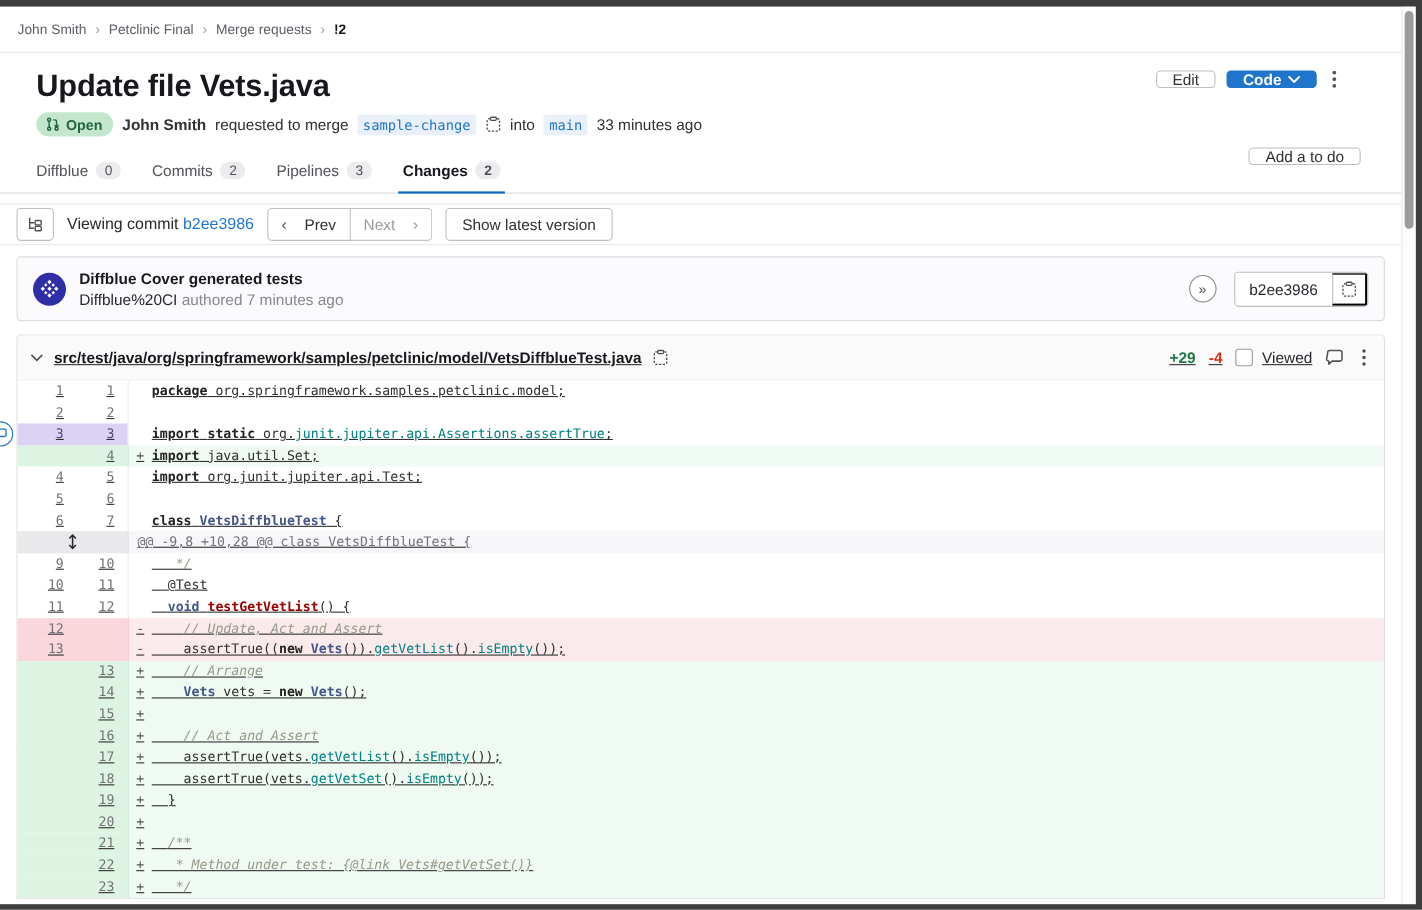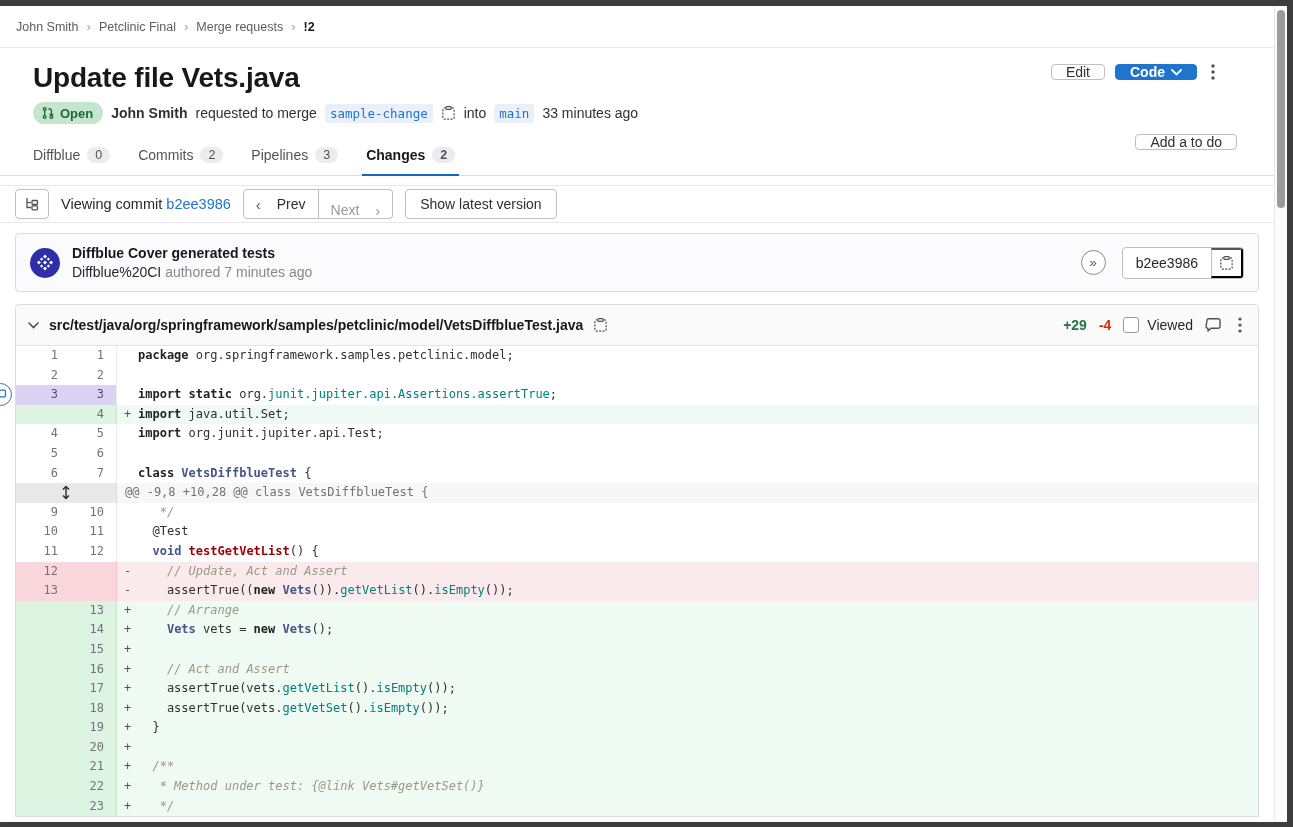--- a/index.html
+++ b/index.html
@@ -41,21 +41,21 @@
   
   .diff-toolbar { margin-top:9px; height:38px; border-top:1px solid #e9e9eb; border-bottom:1px solid #e9e9eb; display:flex; align-items:center; padding:0 15px; gap:12px; background:#fff; }
   .icon-btn { width:34px; height:30px; border:1px solid #bfbfc3; border-radius:4px; background:#fff; display:inline-flex; align-items:center; justify-content:center; color:#535158; cursor:pointer; }
   .viewing-commit { font-size:14.5px; color:#28272d; }
   .commit-link { color:#1f75cb; cursor:pointer; }
   .btn-group { display:inline-flex; }
   .btn-group .btn { border-radius:0; height:30px; padding:0 12px; }
   .btn-group .btn:first-child { border-radius:4px 0 0 4px; }
   .btn-group .btn:last-child { border-radius:0 4px 4px 0; border-left:none; }
   .btn.sm { height:30px; }
-  .btn[disabled] { color:#9b9a9f; cursor:default;align-items:flex-end; }
+  .btn[disabled] { color:#9b9a9f; cursor:default; }
   .chev-txt { font-size:15px; line-height:1; color:#535158; }
   .btn[disabled] .chev-txt { color:#9b9a9f; }
   .toolbar-right { margin-left:auto; display:flex; align-items:center; gap:8px; }
   .file-count { font-size:14.5px; color:#28272d; display:inline-flex; align-items:center; gap:6px; }
   .additions { color:#217645; font-weight:bold; font-size:14.5px; }
   .deletions { color:#dd2b0e; font-weight:bold; font-size:14.5px; }
   .gear-btn { width:54px; height:32px; border:1px solid #bfbfc3; border-radius:4px; background:#fff; display:inline-flex; align-items:center; justify-content:center; gap:5px; color:#535158; cursor:pointer; margin-left:6px; }
 
   
   .commit-panel { margin:10px 15px 0; border:1px solid #dcdcde; border-radius:4px; background:#fbfafd; padding:11px 14px; display:flex; align-items:center; }
@@ -64,21 +64,21 @@
   .commit-title { font-size:14px; font-weight:bold; color:#18171d; }
   .commit-sub { font-size:14px; color:#28272d; margin-top:3px; }
   .commit-sub .dim { color:#89888d; }
   .commit-right { margin-left:auto; display:flex; align-items:center; gap:16px; }
   .circle-btn { width:25px; height:25px; border:1px solid #89888d; border-radius:50%; background:#fff; color:#535158; display:inline-flex; align-items:center; justify-content:center; font-size:13px; cursor:pointer; padding-bottom:1px; }
   .sha-group { display:inline-flex; border:1px solid #bfbfc3; border-radius:4px; background:#fff; overflow:hidden; }
   .sha-text { padding:7px 13px; font-size:14px; color:#28272d; }
   .sha-copy { border-left:1px solid #bfbfc3; width:32px; display:flex; align-items:center; justify-content:center; color:#535158; cursor:pointer; background:#fff; }
 
   
-  .file-panel { margin:12px 15px 0; border:1px solid #dcdcde; border-radius:4px 4px 0 0; overflow:visible; }
+  .file-panel { margin:12px 15px 0; border:1px solid #dcdcde; border-radius:4px 4px 0 0; overflow:visible;text-decoration:underline; }
   .file-header { height:41px; background:#fafafa; border-bottom:1px solid #e4e4e7; border-radius:4px 4px 0 0; display:flex; align-items:center; padding:0 12px; gap:10px; }
   .file-path { font-size:14px; font-weight:bold; color:#18171d; }
   .file-header-right { margin-left:auto; display:flex; align-items:center; gap:12px; }
   .stat-sm { font-size:14px; font-weight:bold; }
   .checkbox { width:16px; height:16px; border:1px solid #9b9a9f; border-radius:3px; background:#fff; cursor:pointer; }
   .viewed-label { font-size:14px; color:#28272d; margin-left:-4px; }
 
   
   .diff-table { font-family:"DejaVu Sans Mono", monospace; font-size:12px; background:#fff; }
   .diff-row { display:flex; height:19.6px; line-height:19.6px; position:relative; }

